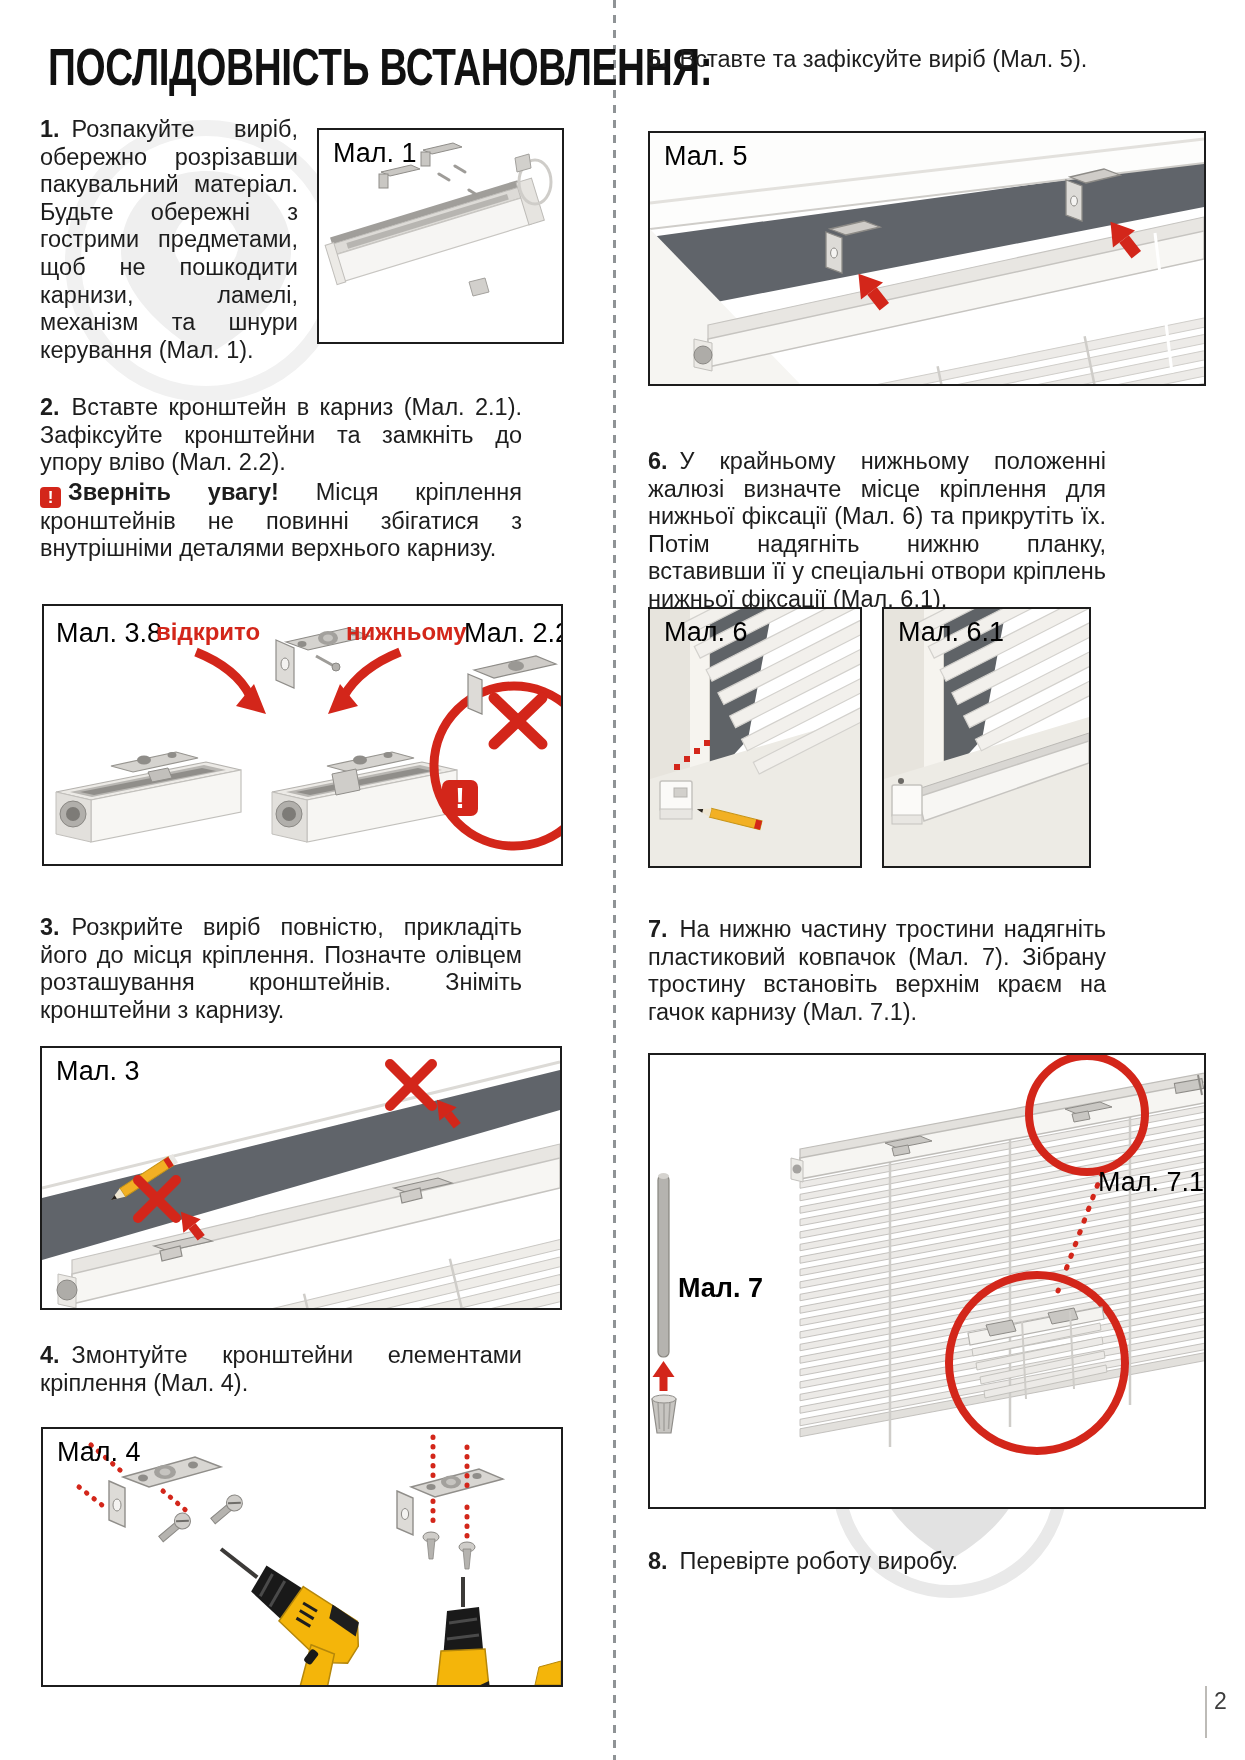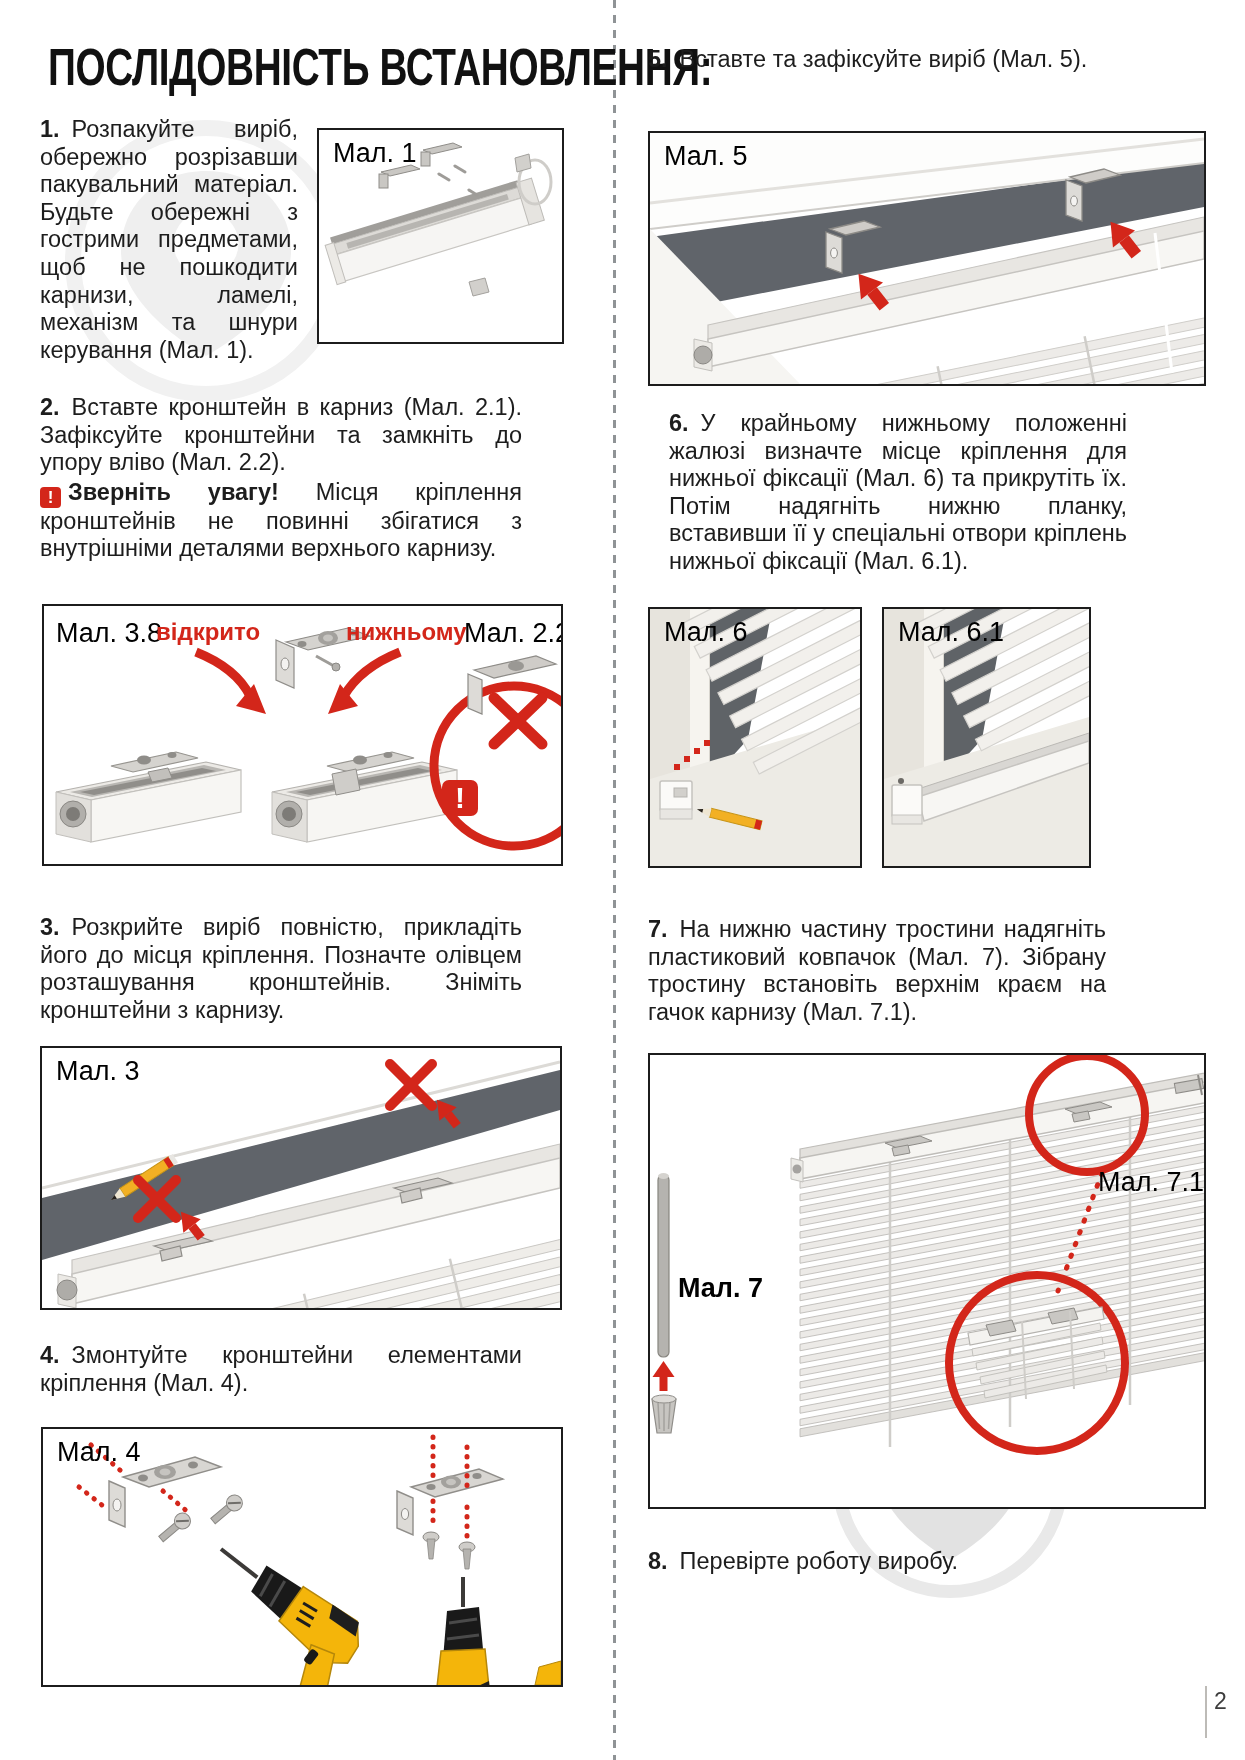--- a/index.html
+++ b/index.html
@@ -367,21 +367,21 @@
         <polygon points="-14,0 14,0 0,-22"></polygon>
           <rect x="-6" y="0" width="12" height="20"></rect>
       </g>
       <g transform="translate(474,106) rotate(-38)" fill="#d3261a">
         <polygon points="-14,0 14,0 0,-22"></polygon>
           <rect x="-6" y="0" width="12" height="20"></rect>
       </g>
     </svg>
   </div>
 
-  <p class="step" style="left:648px;top:410px;width:458px;margin-left:21px;">
+  <p class="step" style="left:648px;top:448px;width:458px;">
     <span class="num">6.</span><span>У крайньому нижньому положенні жалюзі визначте місце кріплення для нижньої фіксації (Мал. 6) та прикрутіть їх. Потім надягніть нижню планку, вставивши її у спеціальні отвори кріплень нижньої фіксації (Мал. 6.1).</span>
   </p>
 
   <div class="figbox" style="left:648px;top:607px;width:210px;height:257px;">
     <div class="figlabel">Мал. 6</div>
     <svg class="figart" width="210" height="257" viewBox="0 0 210 257">
       <rect x="0" y="0" width="40" height="257" fill="#e7e4dd"></rect>
       <rect x="40" y="0" width="20" height="257" fill="#f6f4ef"></rect>
         <line x1="60" y1="0" x2="60" y2="257" stroke="#d8d5ce" stroke-width="2"></line>
       <polygon points="60,0 122,0 98,130 60,172" fill="#5f6367"></polygon>

